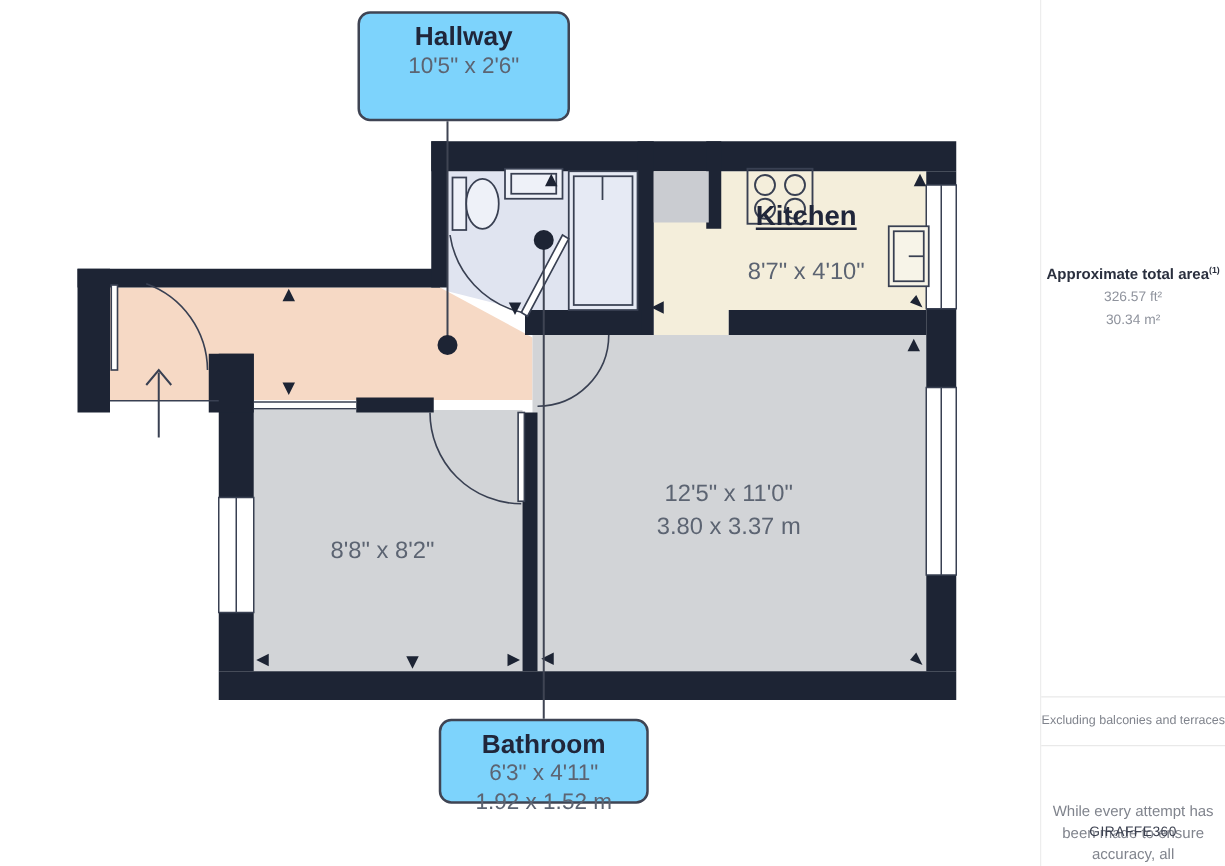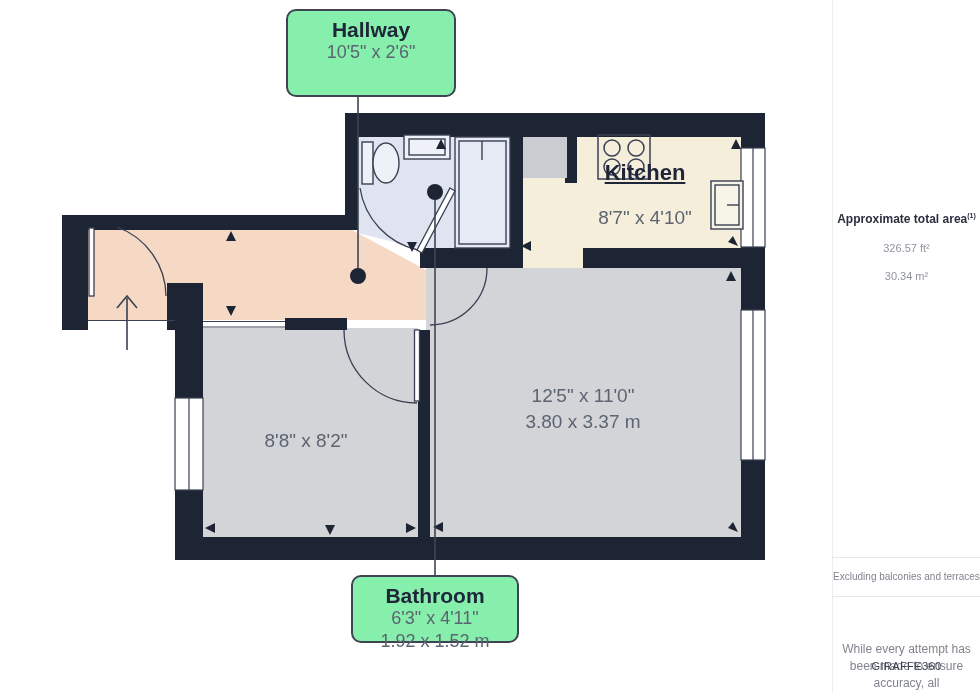--- a/index.html
+++ b/index.html
@@ -1,32 +1,32 @@
 <!DOCTYPE html>
 <html style="--wall: #1d2434; --floor-hall: #f6d9c5; --floor-kitchen: #f4eedb; --floor-room: #d2d4d7; --floor-bath: #e0e4f0; --fixture: #394052; --line: #3f4453; --ink: #20263a; --dim: #5c6472;"><head>
 <meta charset="utf-8">
 <style>
   html,body{margin:0;padding:0;}
   body{width:980px;height:693px;background:#ffffff;position:relative;overflow:hidden;
        font-family:"Liberation Sans","DejaVu Sans",sans-serif;}
   .plan-svg{position:absolute;left:0;top:0;}
-  .callout{position:absolute;background:#86efac;border:2px solid var(--line,#3f4453);
+  .callout{position:absolute;background:#7dd3fc;border:2px solid var(--line,#3f4453);
            border-radius:10px;text-align:center;box-sizing:border-box;z-index:5;}
   .c-title{font-size:21px;font-weight:bold;color:var(--ink,#20263a);margin-top:7px;line-height:1.1;}
   .c-dim{font-size:18px;color:var(--dim,#5c6472);line-height:1.25;}
   .room-label{position:absolute;text-align:center;z-index:4;}
   .r-title{font-size:22px;font-weight:bold;color:var(--ink,#20263a);line-height:1.1;margin-bottom:20px;text-decoration:underline;}
   .r-dim{font-size:19px;color:var(--dim,#5c6472);line-height:1.35;}
   .sidebar{position:absolute;left:832px;top:0;width:147px;height:693px;border-left:1px solid #ededed;}
   .area-block{position:absolute;top:212px;left:0;width:100%;text-align:center;}
   .area-title{font-size:12px;font-weight:bold;color:#2a2f3e;}
   .area-title sup{font-size:7px;}
-  .area-val{font-size:11px;color:#8f939d;margin-top:16px;}
+  .area-val{font-size:11px;color:#8f939d;margin-top:6px;}
   .sb-divider{position:absolute;left:0;width:100%;border-top:1px solid #e9e9e9;}
-  .sb-note{position:absolute;left:0;width:100%;text-align:center;font-size:10px;color:#80848d;}
+  .sb-note{position:absolute;left:0;width:100%;text-align:right;font-size:10px;color:#80848d;}
   .sb-disclaimer{position:absolute;top:606px;left:8px;width:131px;text-align:center;
                  font-size:12px;line-height:1.42;color:#80848d;margin-top:35px;}
   .sb-brand{position:absolute;top:660px;left:0;width:100%;text-align:center;
             font-size:11px;color:#3c4150;letter-spacing:0.4px;}
   .sb-brand b{font-weight:normal;}
 </style>
 </head>
 <body>
 
 <svg class="plan-svg" width="832" height="693" viewBox="0 0 832 693">

